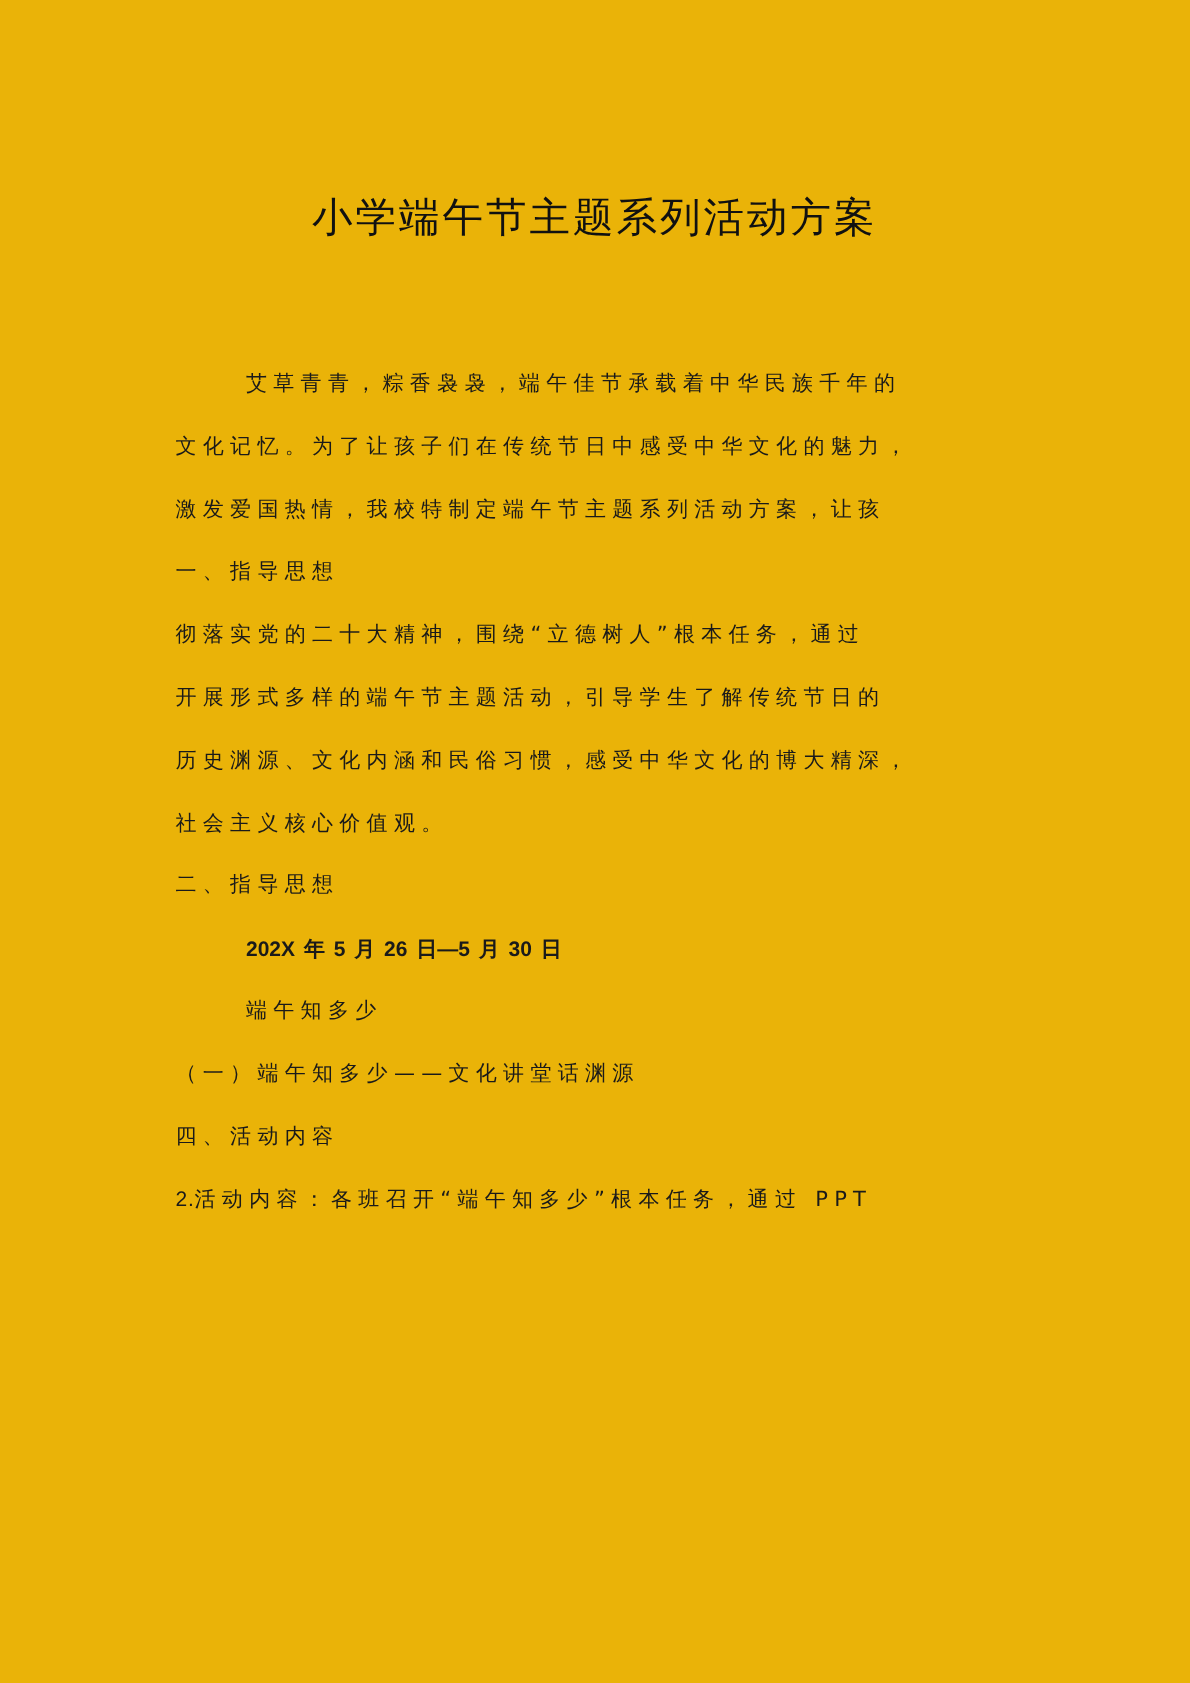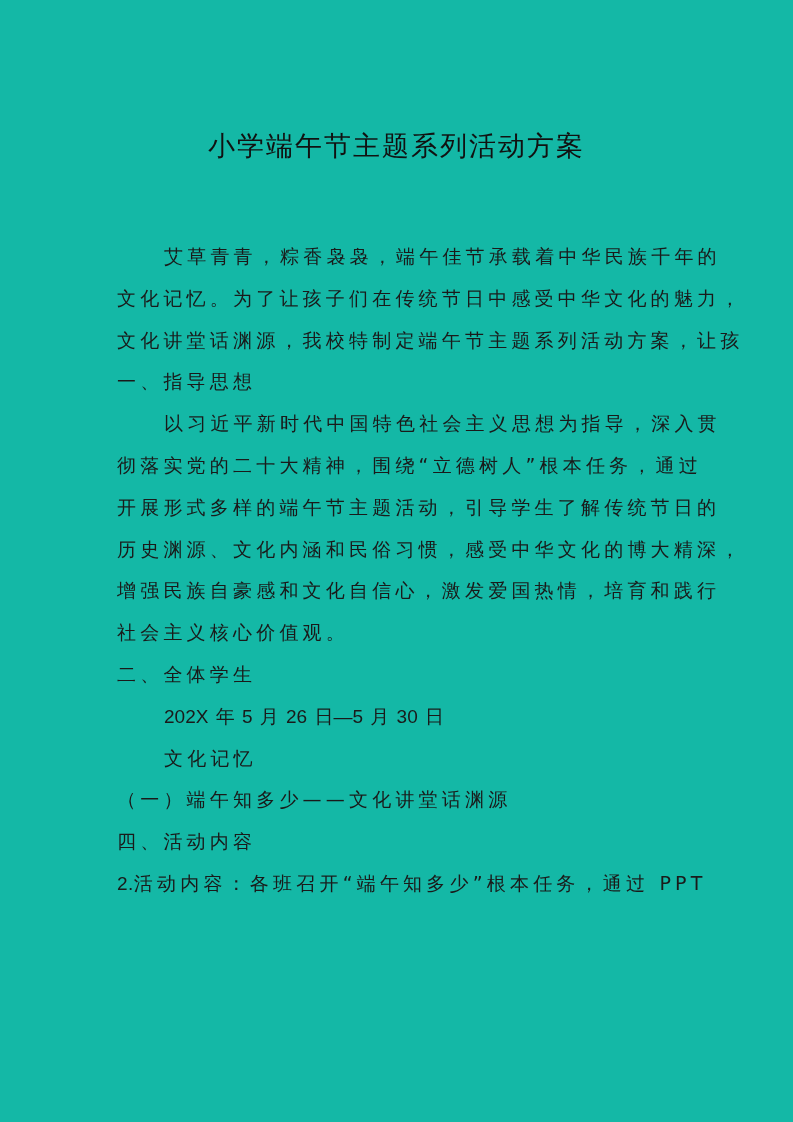--- a/index.html
+++ b/index.html
@@ -13,81 +13,80 @@
       position: relative;
       overflow: hidden;
       font-family: "DejaVu Sans", "Liberation Sans", sans-serif;
       color: #1a1a1a;
     }
     .page {
       position: absolute;
       left: 0; top: 0;
       width: 793px;
       height: 1122px;
-      background: #14b8a6;
+      background: #eab308;
     }
     .title {
       position: absolute;
       top: 126px;
       left: 0;
       width: 793px;
       text-align: center;
       font-size: 27px;
       letter-spacing: 2px;
       line-height: 40px;
       color: #111;
     }
     .body {
       position: absolute;
       left: 117px;
       top: 236px;
       width: 560px;
-      font-size: 19px;
+      font-size: 14px;
       letter-spacing: 4.2px;
       line-height: 41.8px;
     }
     .line {
       white-space: nowrap;
       height: 41.8px;
       display: block;
     }
     .indent { padding-left: 47px; }
     .num { font-family: "Liberation Sans", sans-serif; letter-spacing: 0.5px; }
     .date {
       font-family: "Liberation Sans", sans-serif;
       letter-spacing: 0;
       word-spacing: 2px;
+      font-weight: bold;
     }
   </style>
 </head>
 <body>
 
 <div class="page">
   <div class="title">小学端午节主题系列活动方案</div>
 
   <div class="body">
 
     <div>
       <span class="line indent">艾草青青，粽香袅袅，端午佳节承载着中华民族千年的</span>
       <span class="line">文化记忆。为了让孩子们在传统节日中感受中华文化的魅力，</span>
-      <span class="line">文化讲堂话渊源，我校特制定端午节主题系列活动方案，让孩</span>
+      <span class="line">激发爱国热情，我校特制定端午节主题系列活动方案，让孩</span>
     </div>
 
     <span class="line">一、指导思想</span>
     <div>
-      <span class="line indent">以习近平新时代中国特色社会主义思想为指导，深入贯</span>
       <span class="line">彻落实党的二十大精神，围绕“立德树人”根本任务，通过</span>
       <span class="line">开展形式多样的端午节主题活动，引导学生了解传统节日的</span>
       <span class="line">历史渊源、文化内涵和民俗习惯，感受中华文化的博大精深，</span>
-      <span class="line">增强民族自豪感和文化自信心，激发爱国热情，培育和践行</span>
       <span class="line">社会主义核心价值观。</span>
     </div>
 
-    <span class="line">二、全体学生</span>
+    <span class="line">二、指导思想</span>
     <span class="line indent date">202X 年 5 月 26 日—5 月 30 日</span>
 
-    <span class="line indent">文化记忆</span>
+    <span class="line indent">端午知多少</span>
 
     <span class="line">（一）端午知多少——文化讲堂话渊源</span>
     <span class="line">四、活动内容</span>
     <span class="line"><span class="num">2.</span><span>活动内容：各班召开“端午知多少”根本任务，通过 PPT</span></span>
   </div>
 </div>
 
 </body></html>

